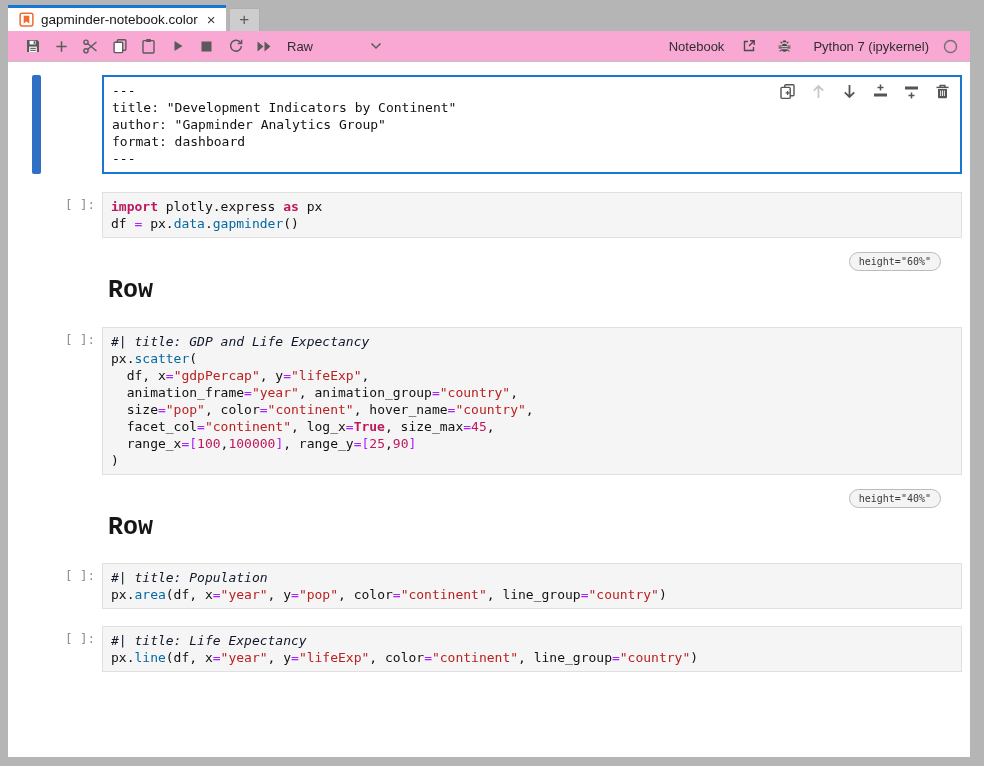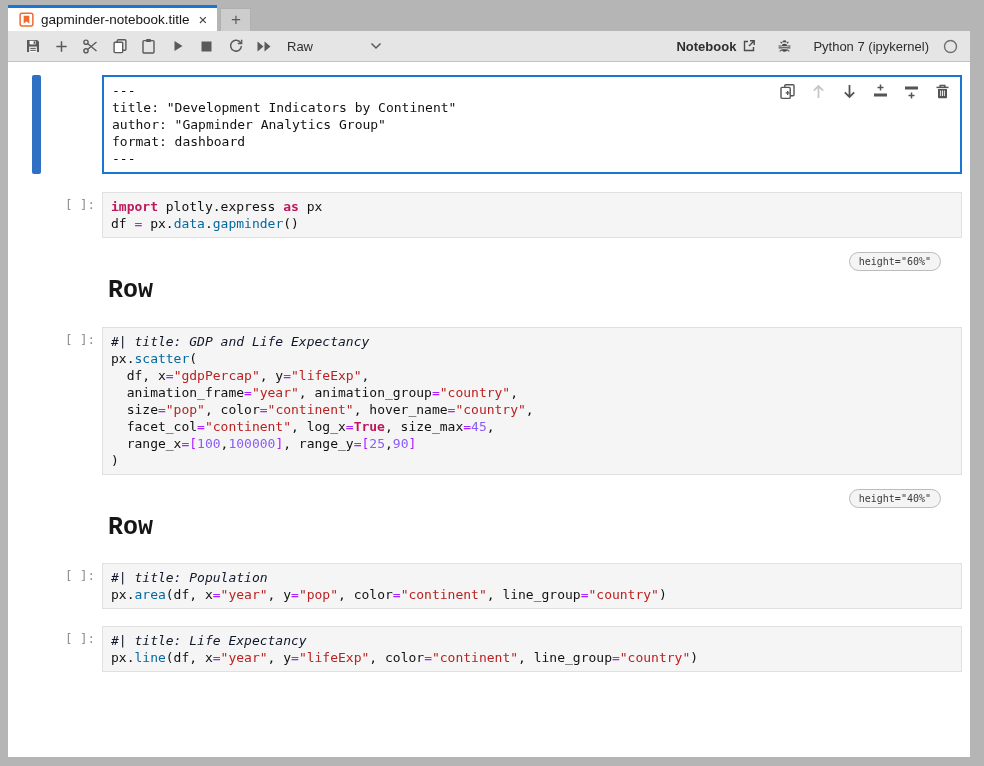--- a/index.html
+++ b/index.html
@@ -22,31 +22,31 @@
   .tab-close{color:#3c3c3c;font-size:15px;line-height:1;margin-left:2px;}
   .nb-file-icon{width:15px;height:15px;flex:none;display:block;}
   .newtab{
     height:23px;width:31px;background:#cdcdcd;border:1px solid #b0b0b0;border-bottom:none;
     margin-left:3px;display:flex;align-items:center;justify-content:center;
     color:#5a5a5a;font-size:17px;box-sizing:border-box;
   }
 
   
   .toolbar{
-    height:31px;background:#e5e5e5;border-bottom:1px solid #c2c2c2;
+    height:31px;background:#f9a8d4;border-bottom:1px solid #c2c2c2;
     display:flex;align-items:center;padding:0 12px 0 10px;box-sizing:border-box;flex:none;
   }
   .tbtn{width:29px;height:24px;display:flex;align-items:center;justify-content:center;flex:none;}
   .tbtn svg{display:block;}
   .celltype{
     display:flex;align-items:center;justify-content:space-between;
     width:95px;margin-left:8px;font-size:13px;color:#2e2e2e;height:24px;
   }
   .tb-right{margin-left:auto;display:flex;align-items:center;gap:14px;font-size:13px;color:#2e2e2e;}
-  .tb-link{display:flex;align-items:center;gap:6px;font-weight:bold;}
+  .tb-link{display:flex;align-items:center;gap:18px;}
 
   
   .content{flex:1;background:#ffffff;padding-top:13px;box-sizing:border-box;overflow:hidden;}
   .cell{display:flex;padding:0 8px 0 24px;margin-bottom:17px;}
   .collapser{width:9px;border-radius:2px;flex:none;}
   .cell.active .collapser{background:#2f6fc4;}
   .prompt{
     width:61px;flex:none;text-align:right;padding:5px 7px 0 0;box-sizing:border-box;
     font:12.5px "DejaVu Sans Mono",monospace;color:#8f8f8f;white-space:pre;
   }
@@ -72,37 +72,37 @@
   .badge{
     position:absolute;top:-3px;right:21px;
     border:1px solid #bbbbbb;border-radius:11px;background:#f4f4f4;
     padding:3px 9px;font:10px "DejaVu Sans Mono",monospace;color:#3a3a3a;white-space:pre;
   }
 
   
   .tk-pl{color:#111;}
   .tk-kw{color:#be185d;font-weight:bold;}
   .tk-str{color:#ba2121;}
-  .tk-num{color:#8b5cf6;}
+  .tk-num{color:#be185d;}
   .tk-op{color:#aa22ff;}
   .tk-com{color:#0f172a;font-style:italic;}
   .tk-prop{color:#0369a1;}
 </style>
 </head>
 <body>
 
 <div class="window">
 
   <div class="tabbar">
     <div class="tab">
       <svg class="nb-file-icon" viewBox="0 0 16 16">
         <rect x="1.2" y="1.2" width="13.6" height="13.6" rx="2" fill="none" stroke="#ee6c30" stroke-width="1.6"></rect>
         <path d="M5 4h6v8.2l-3-2.1-3 2.1z" fill="#ee6c30"></path>
       </svg>
-      <span class="tab-title">gapminder-notebook.title</span>
+      <span class="tab-title">gapminder-notebook.color</span>
       <span class="tab-close">×</span>
     </div>
     <div class="newtab">+</div>
   </div>
 
   <div class="toolbar">
     <div class="tbtn">
       <svg width="16" height="16" viewBox="0 0 16 16">
         <path d="M2 2h10.2L14 3.8V14H2z" fill="#5a5a5a"></path>
         <rect x="4.6" y="2.8" width="6" height="3.6" fill="#fff"></rect>

